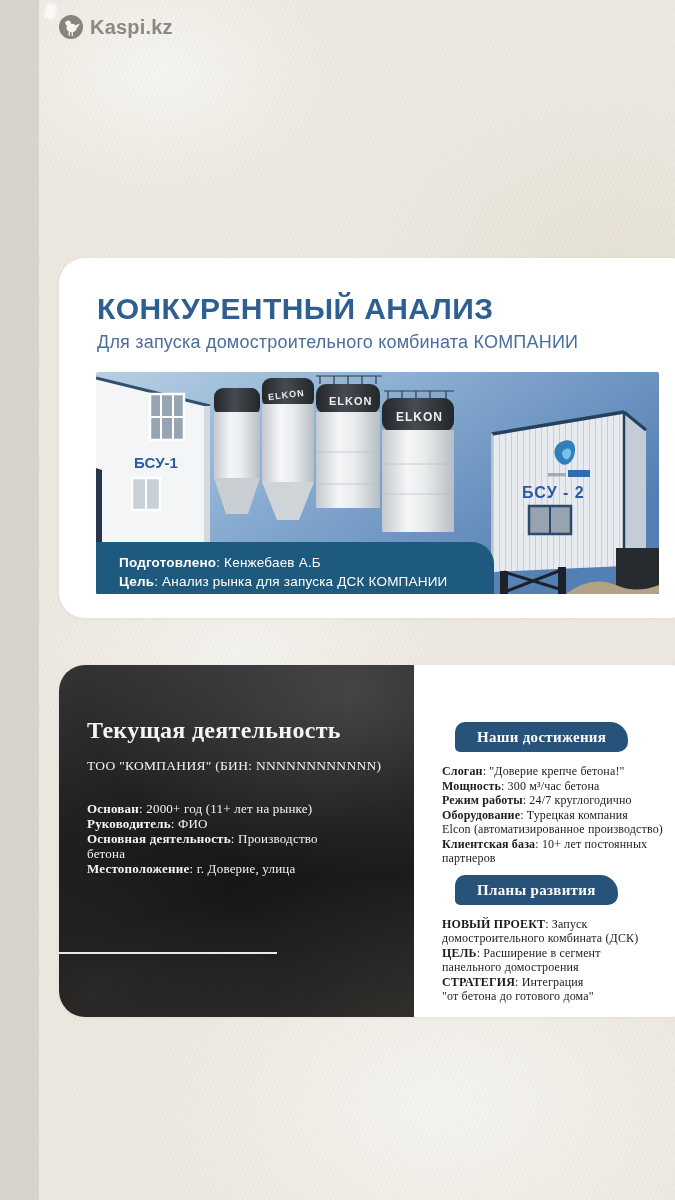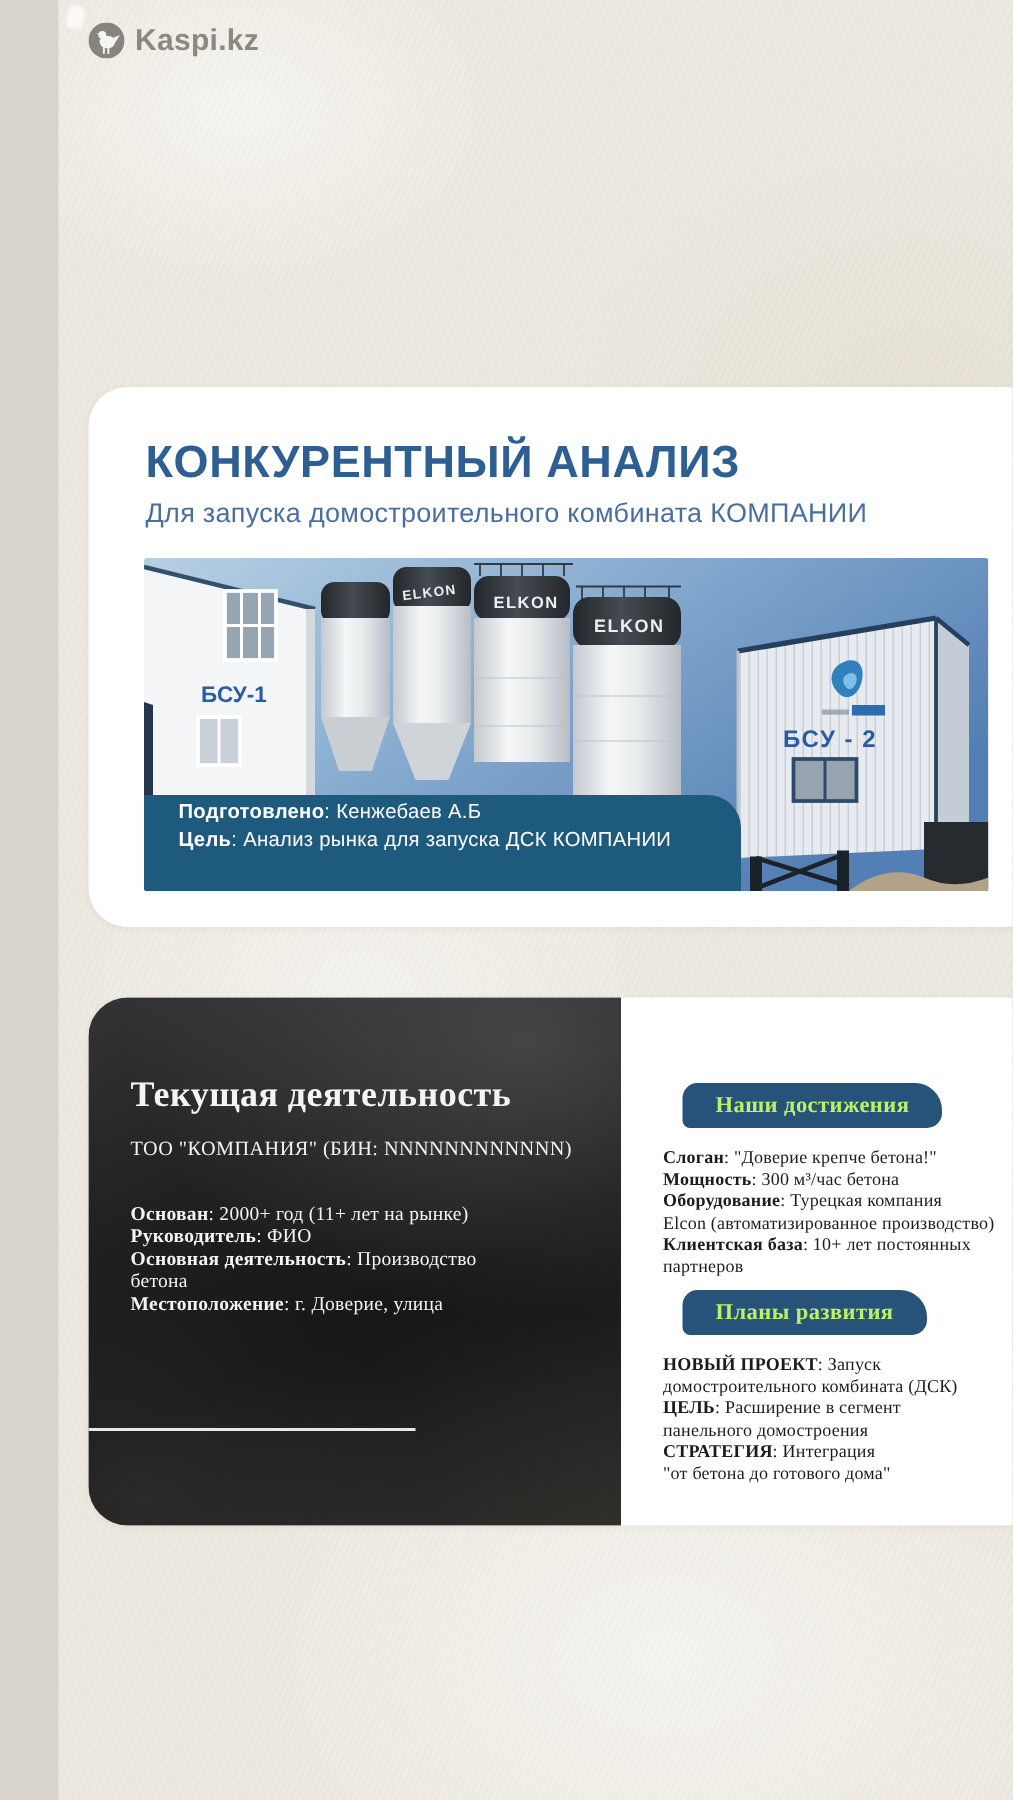--- a/index.html
+++ b/index.html
@@ -23,42 +23,42 @@
   .brand-text{font-size:20px;font-weight:700;color:var(--brand_gray,#8b8781);letter-spacing:.2px;}
   
   .card{position:absolute;left:20px;width:637px;background:var(--card_bg,#fff);border-radius:26px;
     box-shadow:0 1px 4px rgba(60,55,45,.06);}
   .card1{top:258px;height:360px;}
   .title{margin:0;position:absolute;left:38px;top:34px;font-size:30px;font-weight:800;
     color:var(--title_blue,#2e5f92);letter-spacing:.4px;}
   .subtitle{position:absolute;left:38px;top:74px;font-size:18px;color:var(--subtitle_blue,#4a6f9f);letter-spacing:.2px;}
   .photo{position:absolute;left:37px;top:114px;width:563px;height:222px;border-radius:2px;overflow:hidden;cursor:pointer;}
   .photo svg{display:block;}
-  .overlay{position:absolute;left:0;bottom:0;width:398px;height:64px;background:var(--overlay_blue,#1d5a7e);
-    border-top-right-radius:22px;padding:1px 0 0 23px;box-sizing:border-box;color:#fff;}
+  .overlay{position:absolute;left:0;bottom:0;width:398px;height:52px;background:var(--overlay_blue,#1d5a7e);
+    border-top-right-radius:22px;padding:11px 0 0 23px;box-sizing:border-box;color:#fff;}
   .ovl-line{font-size:13.5px;line-height:19px;letter-spacing:.2px;white-space:nowrap;}
   .ovl-line b{font-weight:700;}
   
   .card2{top:665px;height:352px;display:flex;font-family:Liberation Serif, serif;}
   .dark{position:relative;width:355px;height:352px;border-radius:26px 0 0 26px;overflow:hidden;flex:none;
     background-image:
       radial-gradient(430px 300px at 82% 8%, rgba(105,105,110,.5), rgba(0,0,0,0) 62%),
       radial-gradient(600px 420px at 110% 128%, rgba(82,78,72,.5), rgba(0,0,0,0) 60%),
       radial-gradient(300px 220px at 10% 95%, rgba(70,66,62,.4), rgba(0,0,0,0) 65%),
       linear-gradient(155deg,#343436 0%, #202021 32%, #171718 58%, #232220 100%);
     background-color:var(--dark_panel,#1b1b1c);color:#f4f4f2;}
   .dark h2{margin:0;position:absolute;left:28px;top:52px;font-size:24px;font-weight:800;letter-spacing:.3px;}
   .company{position:absolute;left:28px;top:93px;font-size:13.5px;letter-spacing:.3px;white-space:nowrap;}
   .facts{position:absolute;left:28px;top:136px;}
   .fline{font-size:13px;line-height:15px;white-space:nowrap;letter-spacing:.2px;}
   .fline b{font-weight:700;}
   .divider{position:absolute;left:0;top:287px;width:218px;height:2px;background:rgba(255,255,255,.9);}
   .right{flex:1;padding:57px 20px 0 28px;box-sizing:border-box;color:#1c1c1c;}
   .banner{display:inline-block;margin-left:13px;padding:0 22px;height:30px;line-height:30px;
-    background:var(--banner_blue,#27527a);color:#bef264;font-size:15px;font-weight:800;letter-spacing:.3px;
+    background:var(--banner_blue,#27527a);color:#ffffff;font-size:15px;font-weight:800;letter-spacing:.3px;
     border-radius:10px 18px 10px 5px;}
   .lines{margin-top:12px;}
   .aline{font-size:12px;line-height:14.5px;white-space:nowrap;letter-spacing:.15px;}
   .aline b{font-weight:700;}
   .b2{margin-top:9px;}
   .sign{fill:var(--signage_blue,#2b5ca3);font-weight:bold;font-family:"Liberation Sans",sans-serif;}
   .elkon{fill:#eceff1;font-weight:bold;font-family:"Liberation Sans",sans-serif;letter-spacing:1px;}
 </style>
 </head>
 <body>
@@ -212,20 +212,21 @@
           <div class="fline"><b>Местоположение</b><span>: г. Доверие, улица</span></div>
         </div>
       <div class="divider"></div>
     </div>
 
     <div class="right">
       <div class="banner">Наши достижения</div>
       <div class="lines">
           <div class="aline"><b>Слоган</b><span>: "Доверие крепче бетона!"</span></div>
           <div class="aline"><b>Мощность</b><span>: 300 м³/час бетона</span></div>
+          <div class="aline"><b>Режим работы</b><span>: 24/7 круглогодично</span></div>
           <div class="aline"><b>Оборудование</b><span>: Турецкая компания</span></div>
           <div class="aline"><b></b><span>Elcon (автоматизированное производство)</span></div>
           <div class="aline"><b>Клиентская база</b><span>: 10+ лет постоянных</span></div>
           <div class="aline"><b></b><span>партнеров</span></div>
         </div>
       <div class="banner b2">Планы развития</div>
       <div class="lines">
           <div class="aline"><b>НОВЫЙ ПРОЕКТ</b><span>: Запуск</span></div>
           <div class="aline"><b></b><span>домостроительного комбината (ДСК)</span></div>
           <div class="aline"><b>ЦЕЛЬ</b><span>: Расширение в сегмент</span></div>

